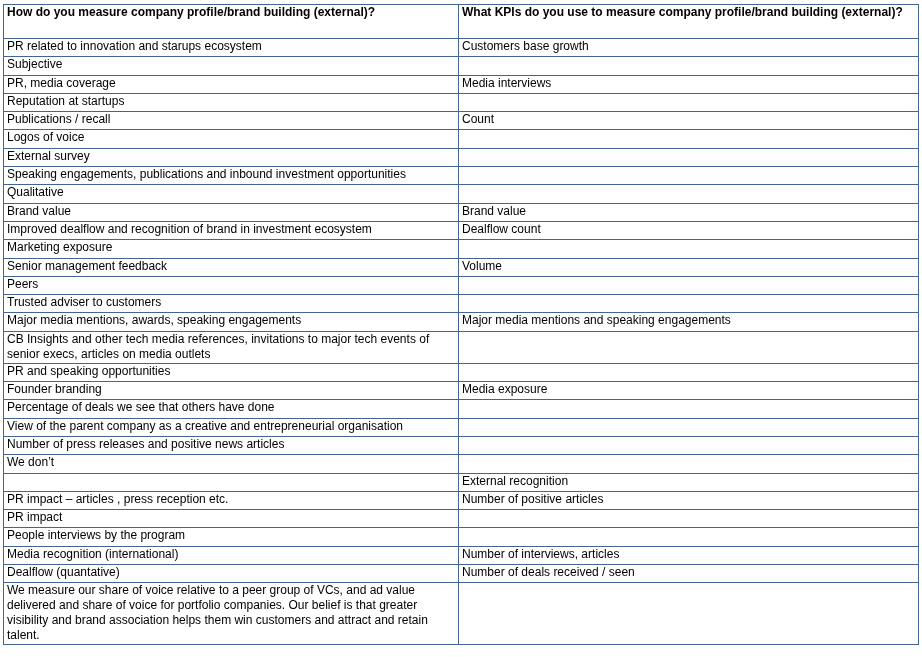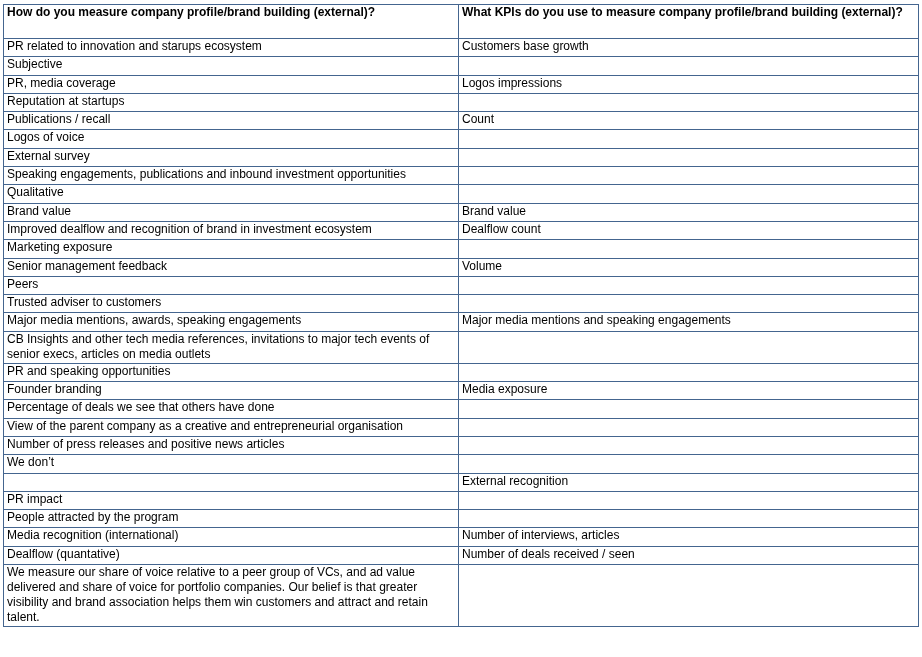--- a/index.html
+++ b/index.html
@@ -62,21 +62,21 @@
         <tr>
           <td>PR related to innovation and starups ecosystem</td>
           <td>Customers base growth</td>
         </tr>
         <tr>
           <td>Subjective</td>
           <td></td>
         </tr>
         <tr>
           <td>PR, media coverage</td>
-          <td>Logos impressions</td>
+          <td>Media interviews</td>
         </tr>
         <tr>
           <td>Reputation at startups</td>
           <td></td>
         </tr>
         <tr>
           <td>Publications / recall</td>
           <td>Count</td>
         </tr>
         <tr>
@@ -149,25 +149,29 @@
         </tr>
         <tr>
           <td>We don’t</td>
           <td></td>
         </tr>
         <tr>
           <td></td>
           <td>External recognition</td>
         </tr>
         <tr>
+          <td>PR impact – articles , press reception etc.</td>
+          <td>Number of positive articles</td>
+        </tr>
+        <tr>
           <td>PR impact</td>
           <td></td>
         </tr>
         <tr>
-          <td>People attracted by the program</td>
+          <td>People interviews by the program</td>
           <td></td>
         </tr>
         <tr>
           <td>Media recognition (international)</td>
           <td>Number of interviews, articles</td>
         </tr>
         <tr>
           <td>Dealflow (quantative)</td>
           <td>Number of deals received / seen</td>
         </tr>

